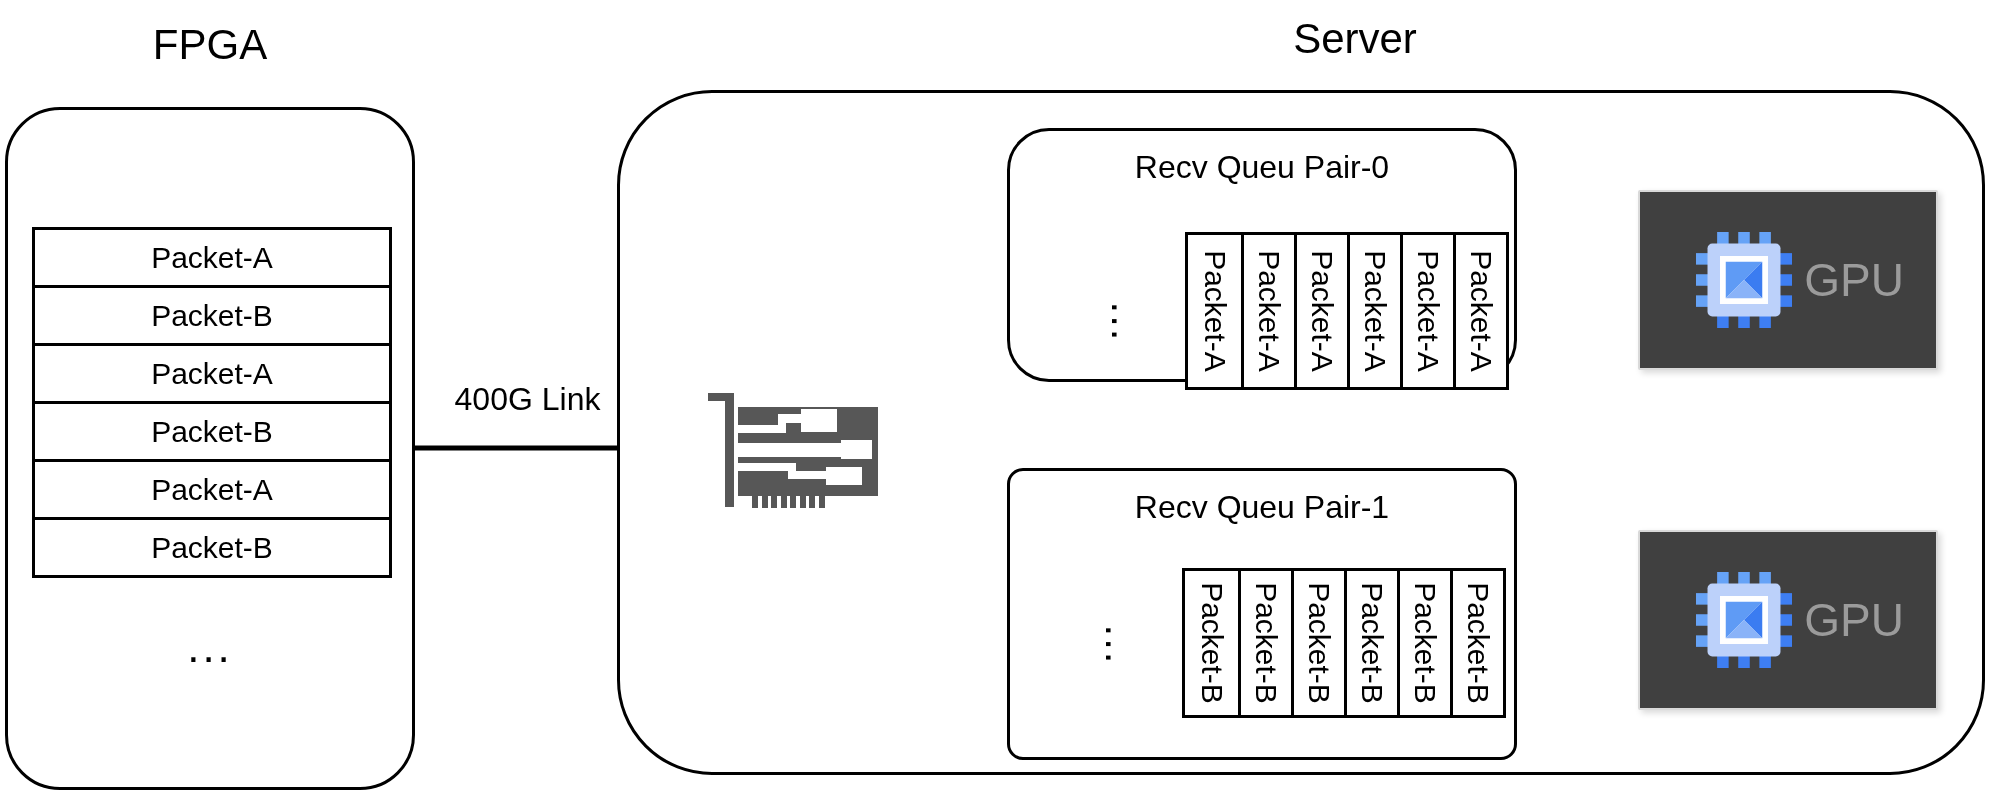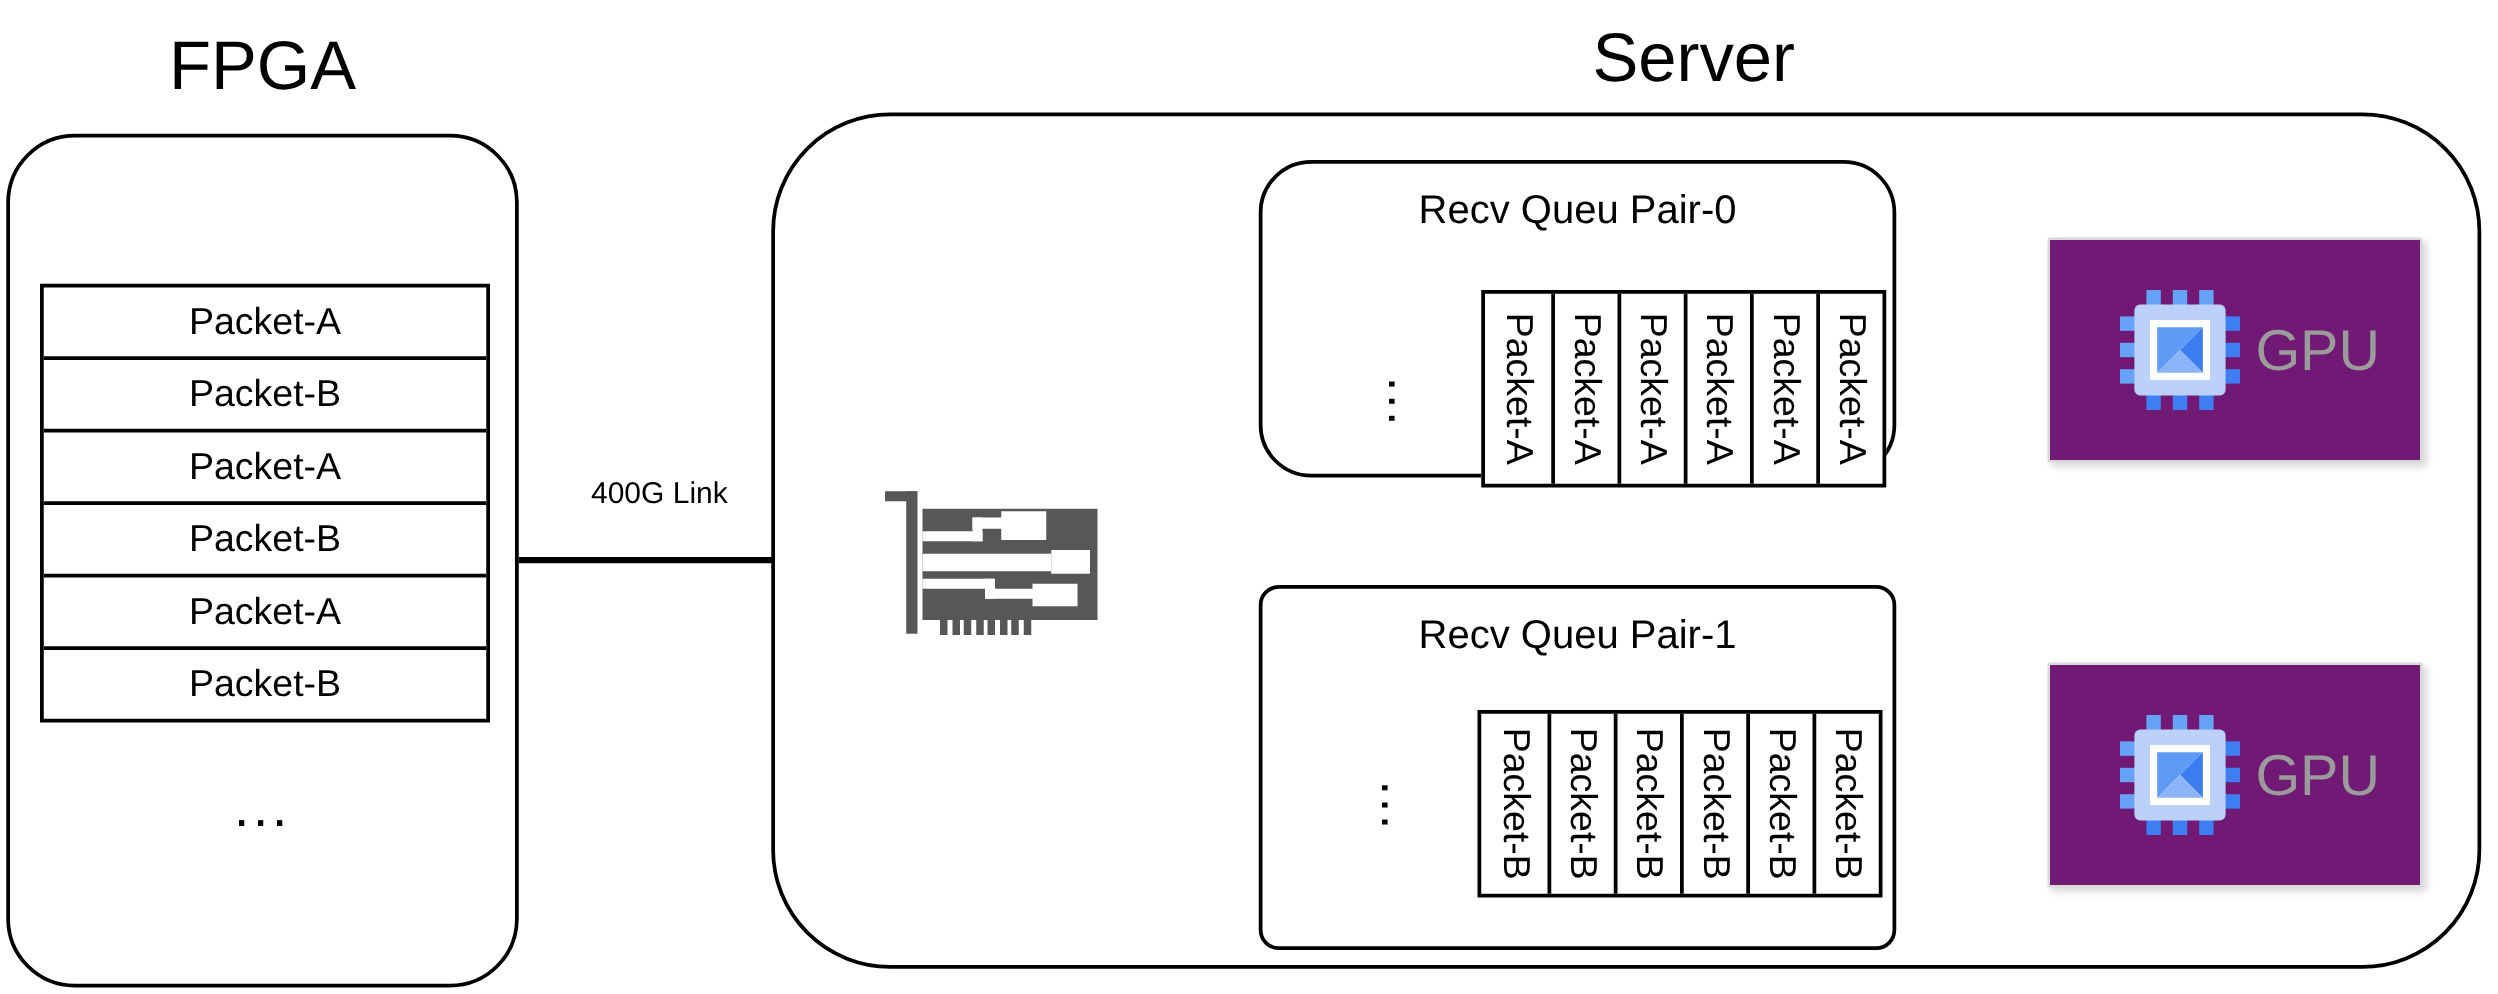--- a/index.html
+++ b/index.html
@@ -1,38 +1,38 @@
 <!DOCTYPE html>
 <html><head>
 <meta charset="utf-8">
 <style>
   html,body{margin:0;padding:0;background:#fff;}
   .canvas{
     position:relative;width:1998px;height:795px;background:#fff;
     font-family:"Liberation Sans",sans-serif;color:#000;overflow:hidden;
   }
-  .title{position:absolute;text-align:center;font-size:55px;line-height:1.1;}
+  .title{position:absolute;text-align:center;font-size:42px;line-height:1.1;}
   .box{position:absolute;background:#fff;border:3px solid #000;box-sizing:border-box;}
 
   
   .fpga-box{left:5px;top:107px;width:410px;height:683px;border-radius:55px;}
   .fpga-title{left:5px;top:22px;width:410px;}
   .packet-table{position:absolute;left:32px;top:227px;width:360px;border:3px solid #000;
     box-sizing:border-box;background:#fff;}
   .prow{height:55px;display:flex;align-items:center;justify-content:center;font-size:30px;}
   .prow + .prow{border-top:3px solid #000;}
   .fpga-dots{position:absolute;left:5px;top:622px;width:410px;text-align:center;
     font-size:44px;letter-spacing:3px;}
 
   
   .server-box{left:617px;top:90px;width:1368px;height:685px;border-radius:95px;}
   .server-title{left:660px;top:16px;width:1390px;}
 
   
-  .link-label{position:absolute;left:420px;top:381px;width:215px;text-align:center;font-size:24px;}
+  .link-label{position:absolute;left:420px;top:381px;width:215px;text-align:center;font-size:32px;}
 
   
   .qp-box{border-radius:42px;}
   .qp0{left:1007px;top:128px;width:510px;height:254px;}
   .qp1{left:1007px;top:468px;width:510px;height:292px;border-radius:16px;}
   .qp-title{position:absolute;left:0;top:18px;width:100%;text-align:center;font-size:32px;}
 
   .vrow{position:absolute;display:flex;border:3px solid #000;box-sizing:border-box;background:#fff;}
   .vrow-0{left:1185px;top:232px;height:158px;}
   .vrow-1{left:1182px;top:568px;height:150px;}
@@ -41,21 +41,21 @@
   .vcell + .vcell{border-left:3px solid #000;}
   .vcell span{white-space:nowrap;transform:rotate(90deg);font-size:30px;flex-shrink:0;}
 
   .vdots{position:absolute;width:56px;height:64px;display:flex;align-items:center;
     justify-content:center;}
   .vdots span{display:inline-block;transform:rotate(90deg);font-size:42px;letter-spacing:2px;}
   .vdots-0{left:1098px;top:290px;}
   .vdots-1{left:1092px;top:613px;}
 
   
-  .gpu{position:absolute;left:1638px;width:300px;height:180px;background:#701a75;
+  .gpu{position:absolute;left:1638px;width:300px;height:180px;background:#404040;
     border:2px solid #d9d9d9;border-radius:2px;box-shadow:3px 3px 6px rgba(0,0,0,0.15);
     display:flex;align-items:center;box-sizing:border-box;padding-left:20px;}
   .gpu-0{top:190px;}
   .gpu-1{top:530px;}
   .gpu .chip{margin-left:36px;}
   .gpu-label{margin-left:auto;margin-right:32px;font-size:46px;color:#9b9b9b;}
 
   .connectors,.nic{position:absolute;pointer-events:none;}
   .connectors{left:0;top:0;}
   .nic{left:700px;top:385px;}

